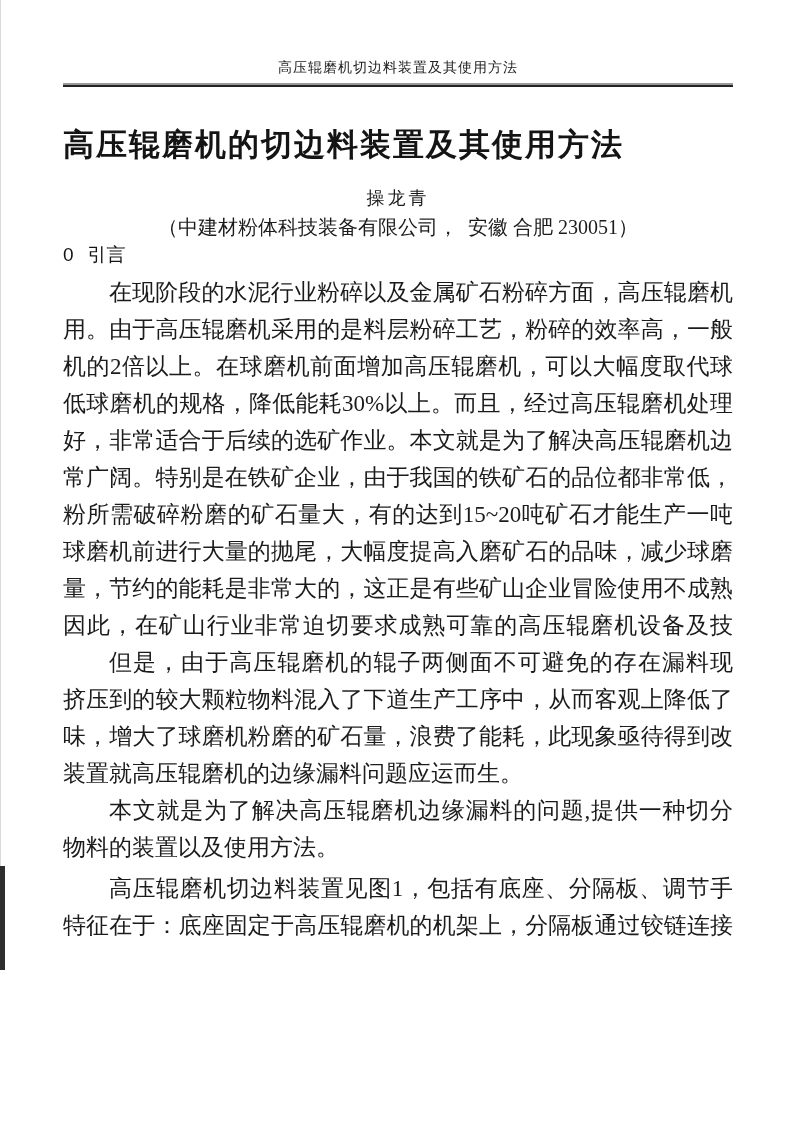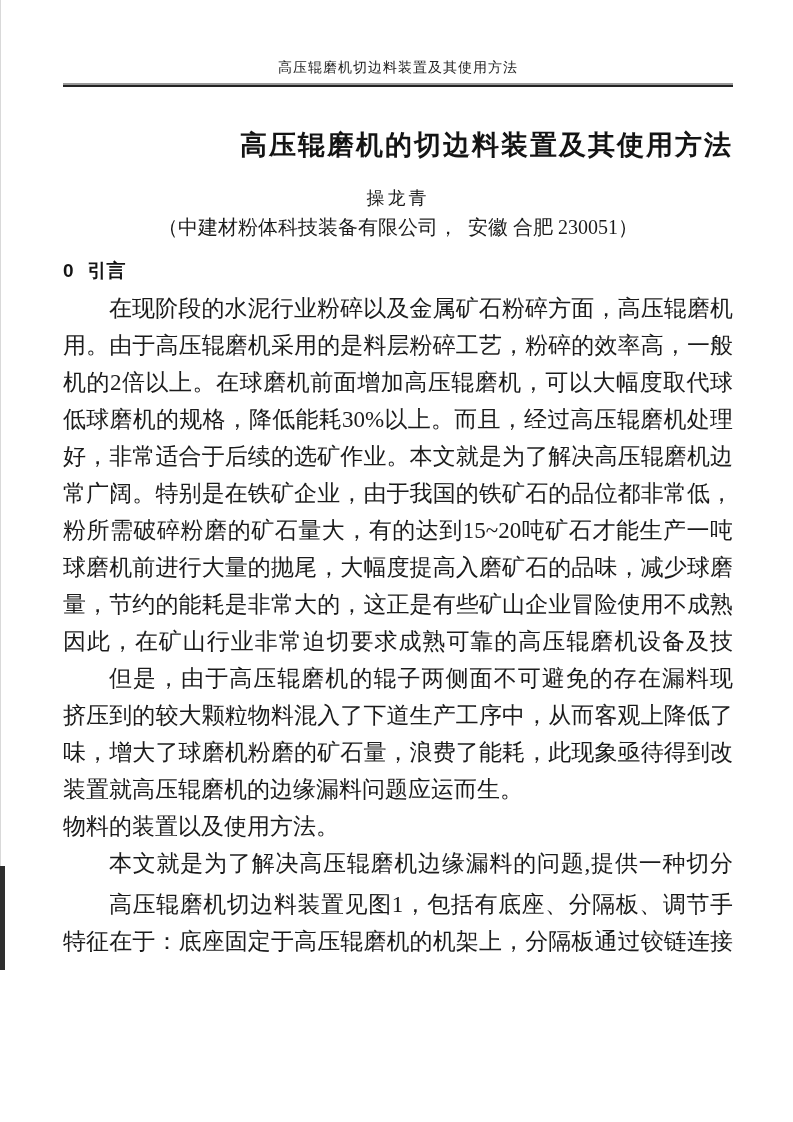--- a/index.html
+++ b/index.html
@@ -24,45 +24,44 @@
   }
   .header-rule {
     margin-top:4px;
     height:4px;
     background:linear-gradient(#9a9a9a 0 38%, #232323 38% 100%);
   }
 
   
   .doc-title {
     margin-top:36px;
-    text-align:right;
+    text-align:left;
     font-family:"Liberation Sans","DejaVu Sans",sans-serif;
     font-weight:bold;
-    font-size:27px; line-height:44px;
+    font-size:31px; line-height:44px;
     letter-spacing:2px;
     color:#141414;
   }
   .author {
     margin-top:18px;
     text-align:center;
     font-size:18px; line-height:26px;
     letter-spacing:3px;
   }
   .affiliation {
     margin-top:3px;
     text-align:center;
     font-size:20px; line-height:26px;
     white-space:pre-wrap;
   }
 
   
   .section-heading {
-    margin-top:16px;
     font-family:"Liberation Sans","DejaVu Sans",sans-serif;
-    font-weight:bold;
+    font-weight:normal;
     font-size:19px; line-height:30px;
     color:#141414;
   }
   .section-num { display:inline-block; margin-right:14px; }
   .para { margin:0; }
   .line {
     font-size:23px;
     height:37px; line-height:37px;
     text-align:justify;
     text-align-last:justify;
@@ -138,22 +137,22 @@
               <div class="line">量，节约的能耗是非常大的，这正是有些矿山企业冒险使用不成熟设备的原因。</div>
               <div class="line flush">因此，在矿山行业非常迫切要求成熟可靠的高压辊磨机设备及技术。</div>
             </div>
             <div class="para">
               <div class="line first">但是，由于高压辊磨机的辊子两侧面不可避免的存在漏料现象，使得未充分</div>
               <div class="line">挤压到的较大颗粒物料混入了下道生产工序中，从而客观上降低了入磨矿石的品</div>
               <div class="line">味，增大了球磨机粉磨的矿石量，浪费了能耗，此现象亟待得到改进。而切边料</div>
               <div class="line flush">装置就高压辊磨机的边缘漏料问题应运而生。</div>
             </div>
             <div class="para">
+              <div class="line first">本文就是为了解决高压辊磨机边缘漏料的问题,提供一种切分边缘未充分挤压</div>
               <div class="line flush">物料的装置以及使用方法。</div>
-              <div class="line first">本文就是为了解决高压辊磨机边缘漏料的问题,提供一种切分边缘未充分挤压</div>
             </div>
           </div>
           <div class="section-body">
             <div class="para">
               <div class="line first">高压辊磨机切边料装置见图1，包括有底座、分隔板、调节手柄、支撑架，其</div>
               <div class="line">特征在于：底座固定于高压辊磨机的机架上，分隔板通过铰链连接于所述的底座</div>
             </div>
           </div>
         </div>
     </main>

